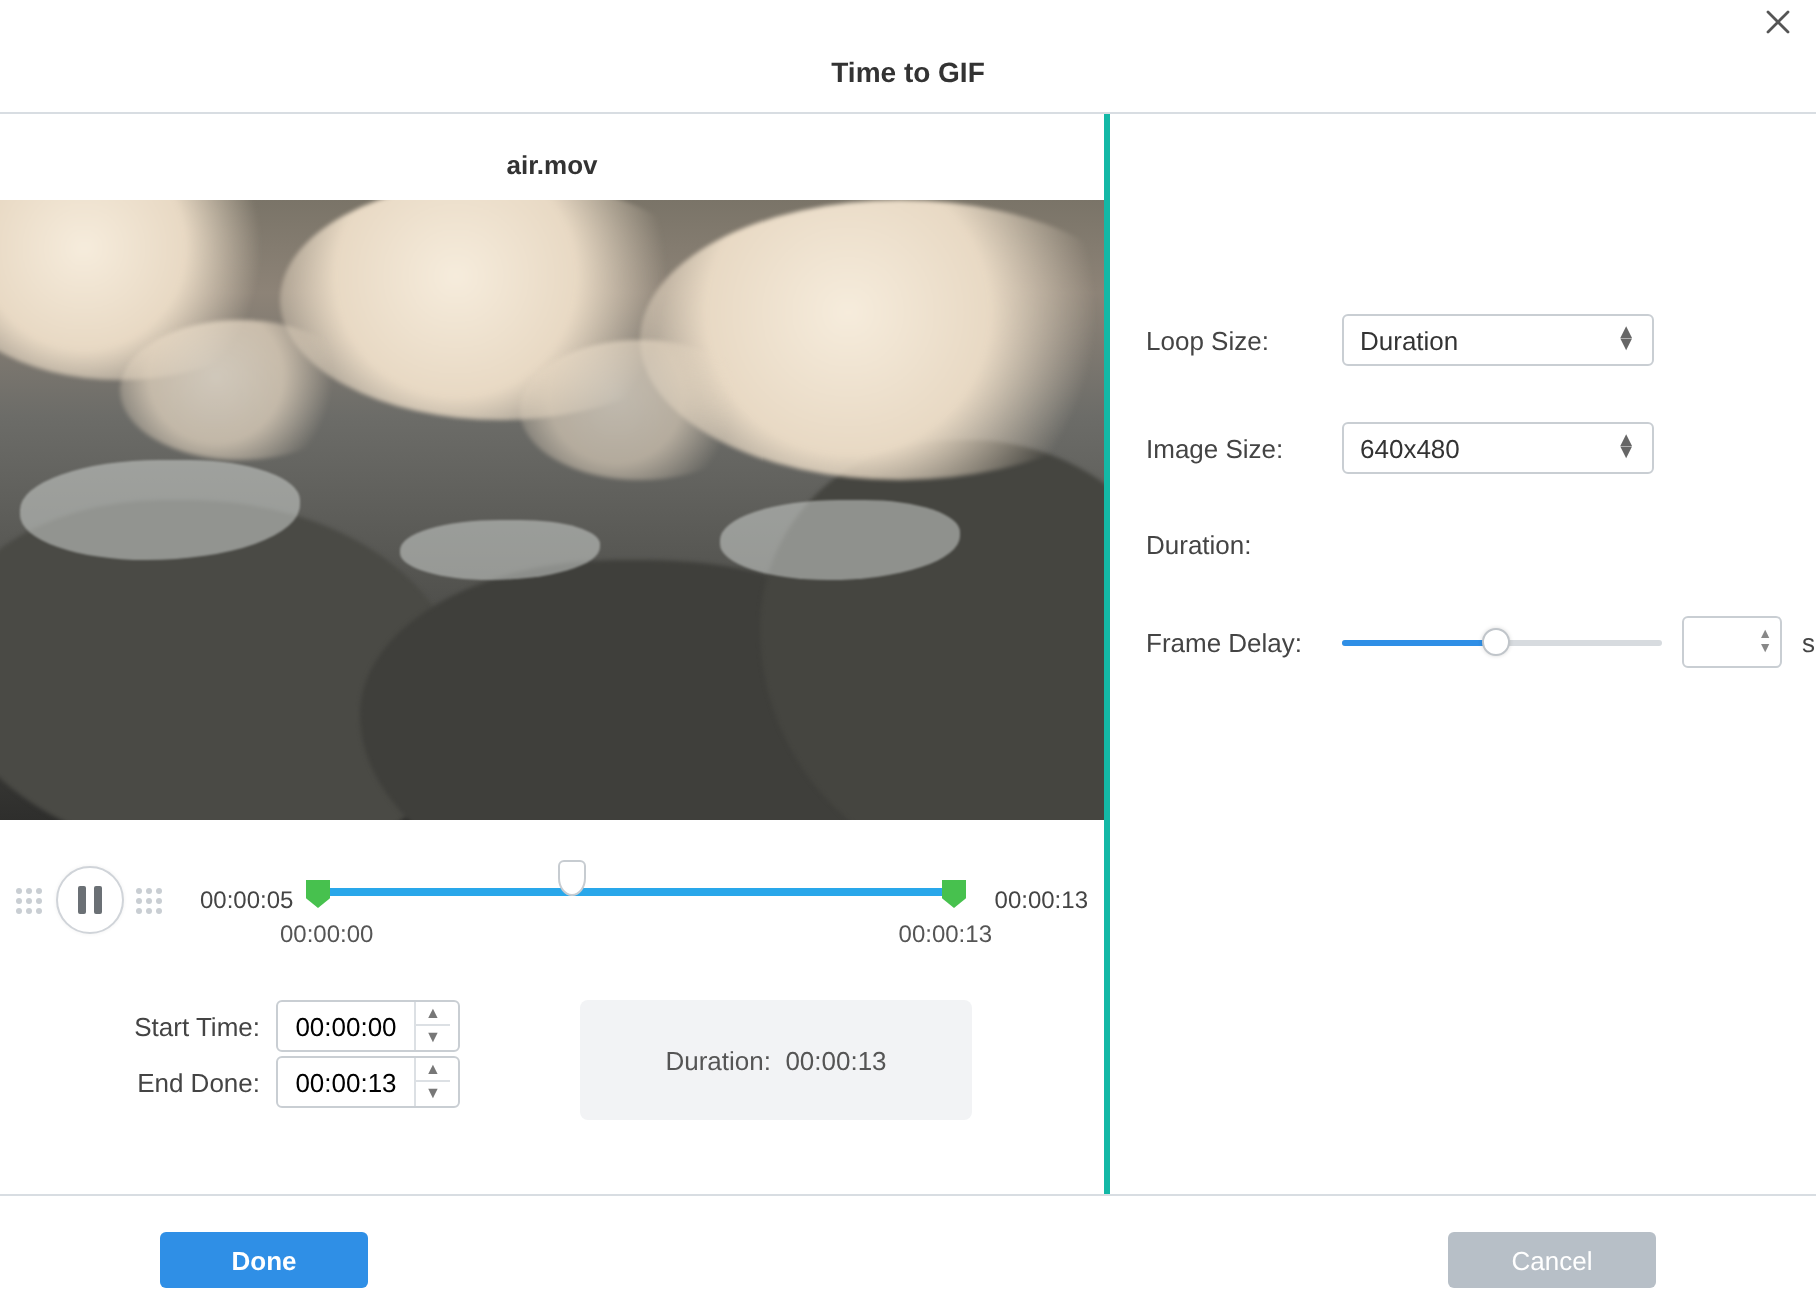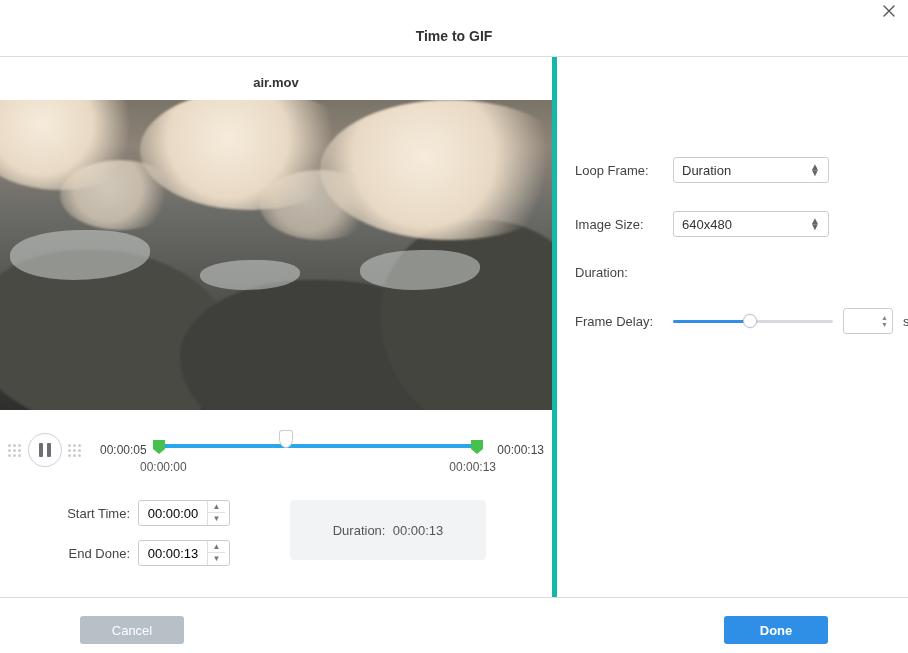--- a/index.html
+++ b/index.html
@@ -36,21 +36,21 @@
   }
   .hr1 { border: none; border-top: 1px solid #d8dde2; }
 
   
   .main {
     display: flex;
     height: 540px;
   }
   .left {
     width: 560px;
-    border-right: 5px solid #14b8a6;
+    border-right: 3px solid #14b8a6;
     padding: 0;
   }
   .right {
     flex: 1;
     padding: 100px 20px 0 18px;
   }
 
   
   .filename {
     text-align: center;
@@ -157,21 +157,21 @@
   .under-time.start { left:-18px; }
   .under-time.end { right:-18px; }
 
   
   .lower-left {
     display:flex;
     gap: 60px;
     padding: 24px 20px 0 60px;
     align-items: flex-start;
   }
-  .time-fields { display:flex; flex-direction:column; gap: 14px; }
+  .time-fields { display:flex; flex-direction:column; gap: 2px; }
   .field-row { display:flex; align-items:center; gap:8px; }
   .field-row label { width:70px; text-align:right; color:#444; }
   .spinbox {
     display:flex; align-items:center;
     border:1px solid #c9ced3;
     border-radius:3px;
     height:26px; width:92px;
     background:#fff;
   }
   .spinbox input {
@@ -340,21 +340,21 @@
       <div class="duration-box">
         <span>Duration:</span>
         <span>&nbsp;&nbsp;</span>
         <span>00:00:13</span>
       </div>
     </div>
   </div>
 
   <div class="right">
     <div class="opt-row">
-      <label class="lbl">Loop Frame:</label>
+      <label class="lbl">Loop Size:</label>
       <div class="select">
         <span>Duration</span>
         <span class="caret">
             <span>▲</span>
             <span>▼</span>
           </span>
       </div>
     </div>
 
     <div class="opt-row">
@@ -388,15 +388,15 @@
           </div>
         </div>
         <span class="sec-lbl">sec</span>
       </div>
     </div>
   </div>
 </div>
 
 <hr class="footer-sep">
 <div class="footer">
+  <button class="btn btn-done">Done</button>
   <button class="btn btn-cancel">Cancel</button>
-  <button class="btn btn-done">Done</button>
 </div>
 
 </body></html>

